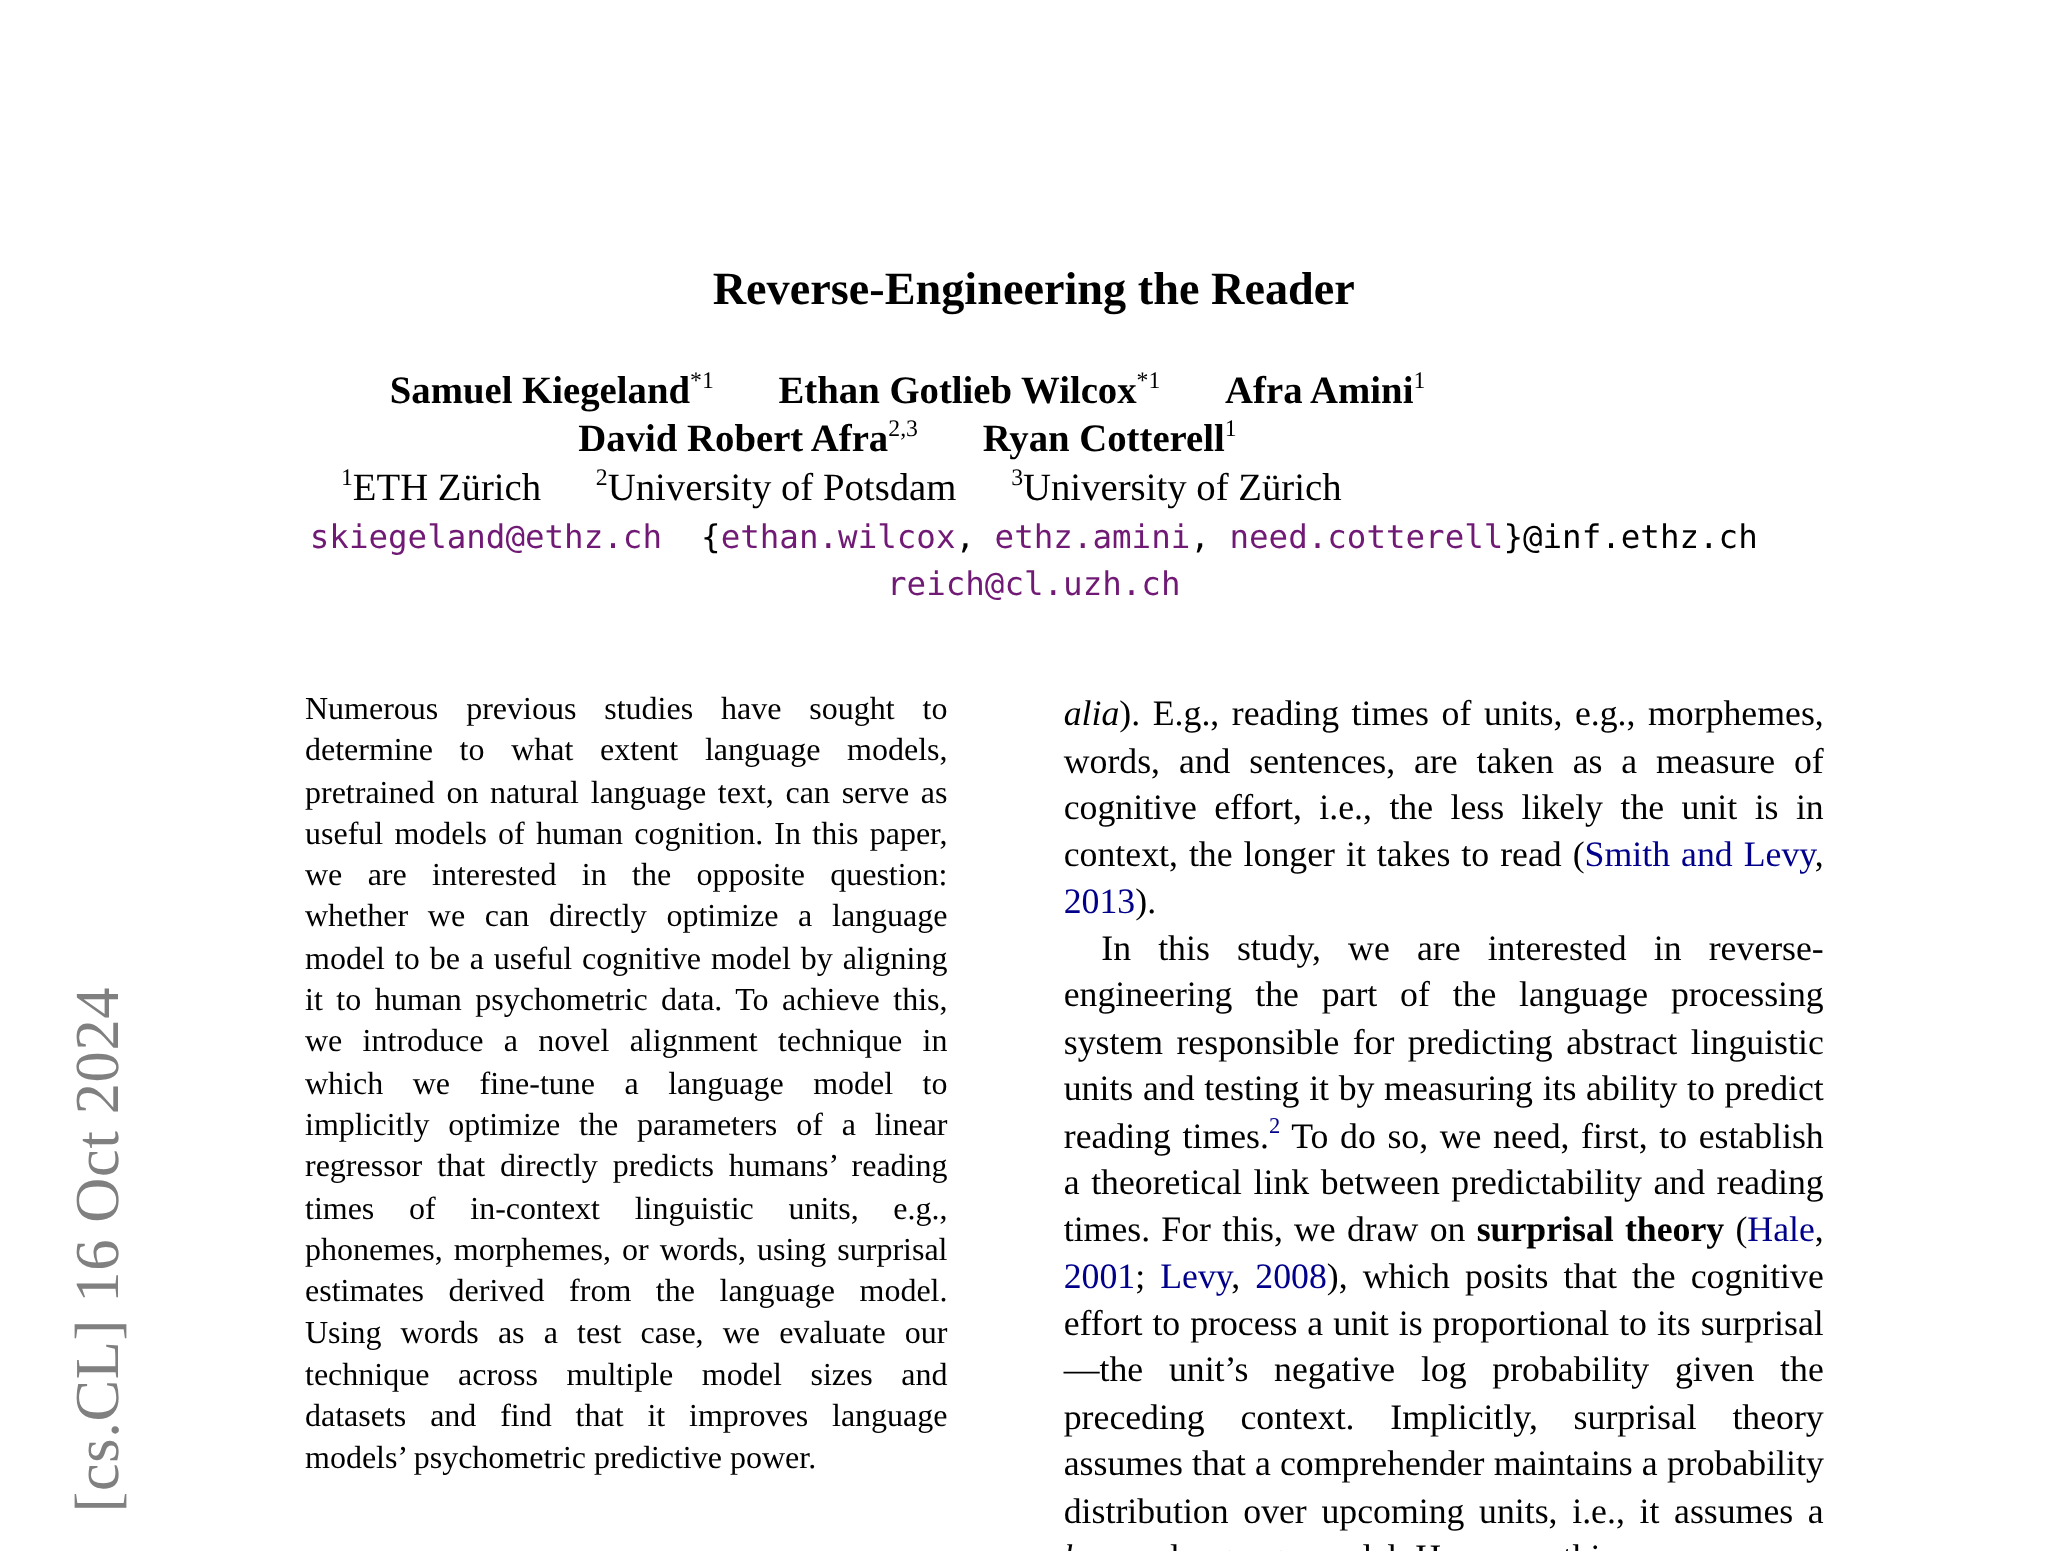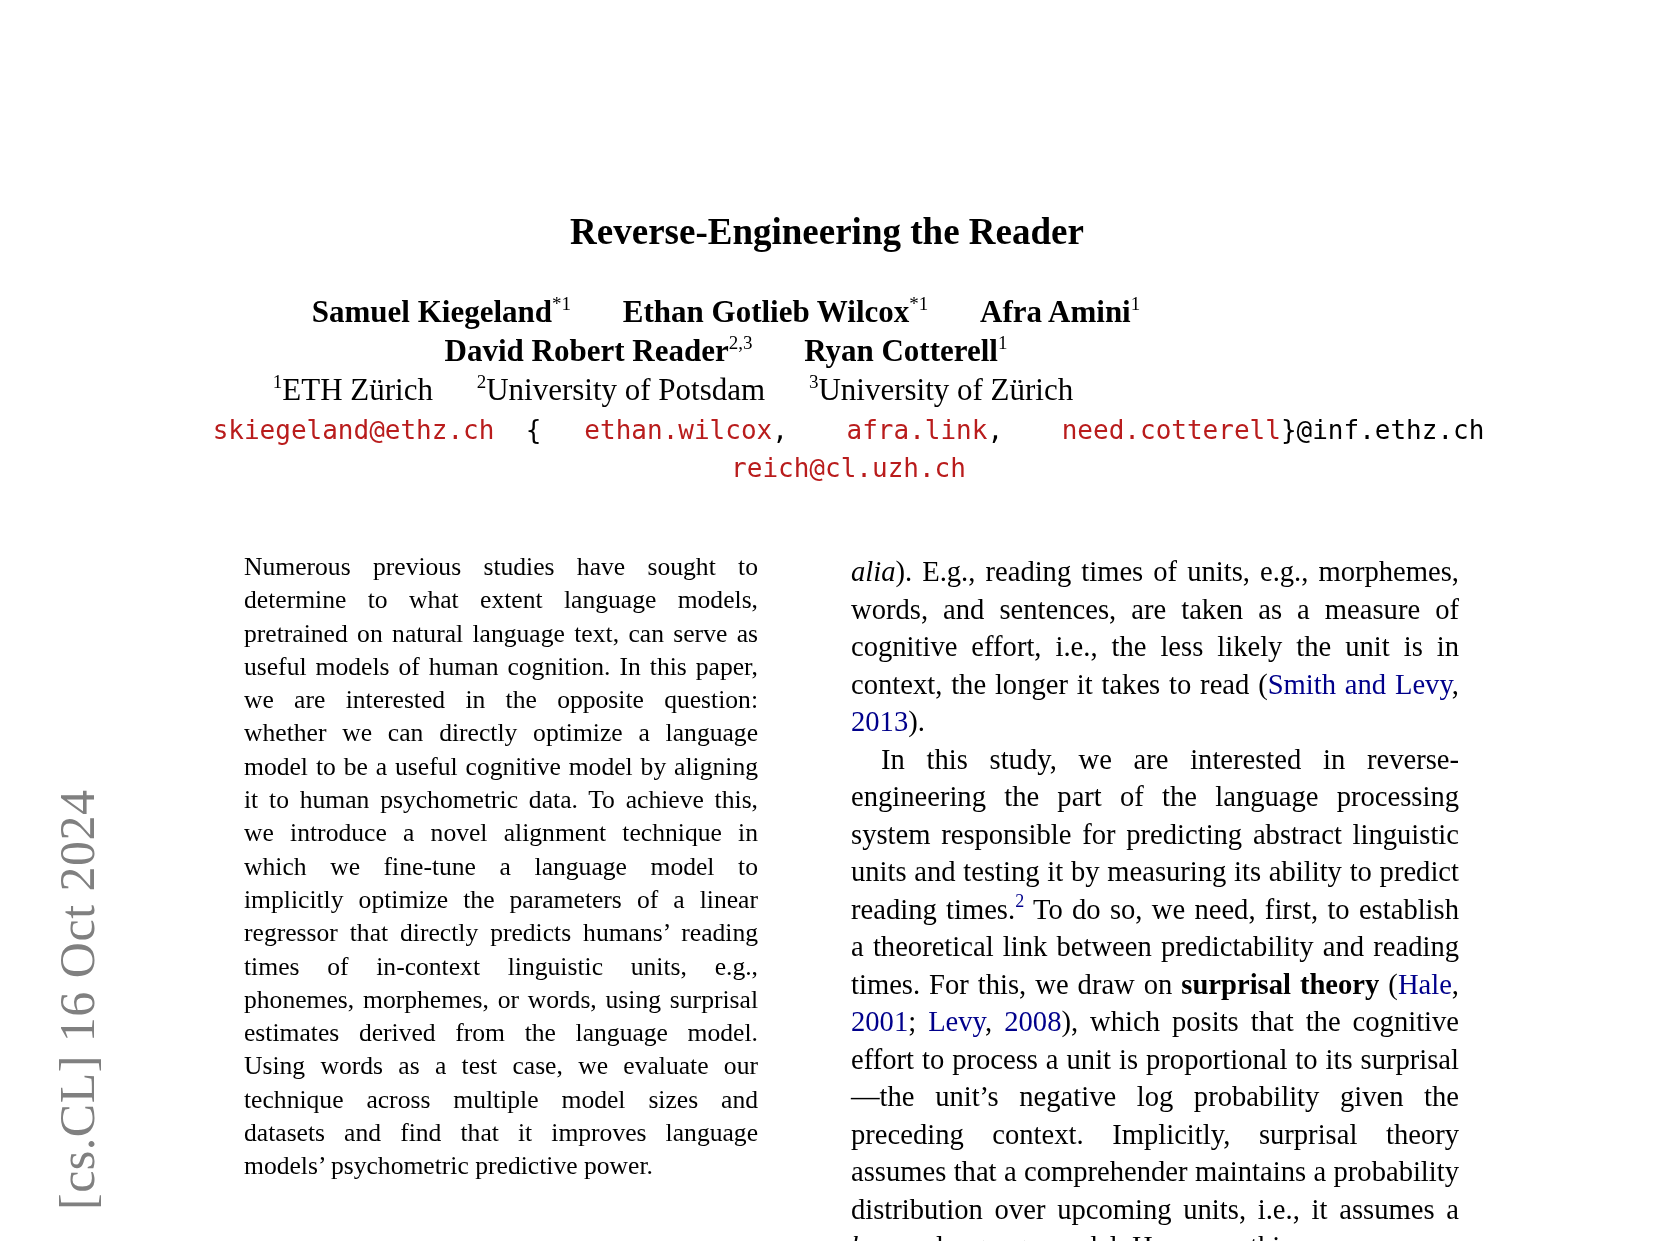--- a/index.html
+++ b/index.html
@@ -30,21 +30,21 @@
   }
   .affil { display: inline-block; margin: 0 18px; }
   .affil sup { font-size: 19px; vertical-align: 12px; line-height: 0; }
   .emails {
     position: absolute; left: 0; width: 1654px; text-align: center;
     font-family: "DejaVu Sans Mono", "Liberation Mono", monospace;
     font-size: 26px; white-space: nowrap; color: #000;
   }
   .emails.l1 { top: 415px; }
   .emails.l2 { top: 453px; }
-  .mail { color: #b91c1c; margin-left: 43px; }
+  .mail { color: #701a75; }
   .col-left {
     position: absolute; left: 244px; top: 550px; width: 514px;
   }
   .abstract-heading {
     text-align: center; font-weight: bold; font-size: 31px; margin: 0 0 24px 0;
   }
   .abstract-body {
     font-size: 25.6px; line-height: 33.3px; text-align: justify; margin: 0;
   }
   .col-right {
@@ -62,31 +62,31 @@
 <div class="arxiv-stamp">[cs.CL]  16 Oct 2024</div>
 
 <div class="title">Reverse-Engineering the Reader</div>
 
 <div class="authors-line l1">
   <span class="author"><span>Samuel Kiegeland</span><sup>*1</sup></span>
   <span class="author"><span>Ethan Gotlieb Wilcox</span><sup>*1</sup></span>
   <span class="author"><span>Afra Amini</span><sup>1</sup></span>
 </div>
 <div class="authors-line l2">
-  <span class="author"><span>David Robert Reader</span><sup>2,3</sup></span>
+  <span class="author"><span>David Robert Afra</span><sup>2,3</sup></span>
   <span class="author"><span>Ryan Cotterell</span><sup>1</sup></span>
 </div>
 
 <div class="affils">
   <span class="affil"><sup>1</sup><span>ETH Zürich</span></span>
   <span class="affil"><sup>2</sup><span>University of Potsdam</span></span>
   <span class="affil"><sup>3</sup><span>University of Zürich</span></span>
 </div>
 
-<div class="emails l1"><span class="mail">skiegeland@ethz.ch</span>&nbsp;&nbsp;<span>{</span><span class="mail">ethan.wilcox</span><span>, </span><span class="mail">afra.link</span><span>, </span><span class="mail">need.cotterell</span><span>}@inf.ethz.ch</span></div>
+<div class="emails l1"><span class="mail">skiegeland@ethz.ch</span>&nbsp;&nbsp;<span>{</span><span class="mail">ethan.wilcox</span><span>, </span><span class="mail">ethz.amini</span><span>, </span><span class="mail">need.cotterell</span><span>}@inf.ethz.ch</span></div>
 <div class="emails l2"><span class="mail">reich@cl.uzh.ch</span></div>
 
 <div class="col-left">
   <p class="abstract-body">Numerous previous studies have sought to determine to what extent language models, pretrained on natural language text, can serve as useful models of human cognition.  In this paper, we are interested in the opposite question: whether we can directly optimize a language model to be a useful cognitive model by aligning it to human psychometric data. To achieve this, we introduce a novel alignment technique in which we fine-tune a language model to implicitly optimize the parameters of a linear regressor that directly predicts humans’ reading times of in-context linguistic units, e.g., phonemes, morphemes, or words, using surprisal estimates derived from the language model. Using words as a test case, we evaluate our technique across multiple model sizes and datasets and find that it improves language models’ psychometric predictive power.</p>
 </div>
 
 <div class="col-right">
   <p><em>alia</em><span>). E.g., reading times of units, e.g., morphemes, words, and sentences, are taken as a measure of cognitive effort, i.e., the less likely the unit is in context, the longer it takes to read (</span><span class="cite">Smith and Levy</span><span>, </span><span class="cite">2013</span><span>).</span></p>
   <p class="indent"><span>In this study, we are interested in reverse-engineering the part of the language processing system responsible for predicting abstract linguistic units and testing it by measuring its ability to predict reading times.</span><span class="fn">2</span><span> To do so, we need, first, to establish a theoretical link between predictability and reading times. For this, we draw on </span><strong>surprisal theory</strong><span> (</span><span class="cite">Hale</span><span>, </span><span class="cite">2001</span><span>; </span><span class="cite">Levy</span><span>, </span><span class="cite">2008</span><span>), which posits that the cognitive effort to process a unit is proportional to its surprisal—the unit’s negative log probability given the preceding context.  Implicitly, surprisal theory assumes that a comprehender maintains a probability distribution over upcoming units, i.e., it assumes a </span><em>human</em><span> language model. However, this</span></p>
 </div>

